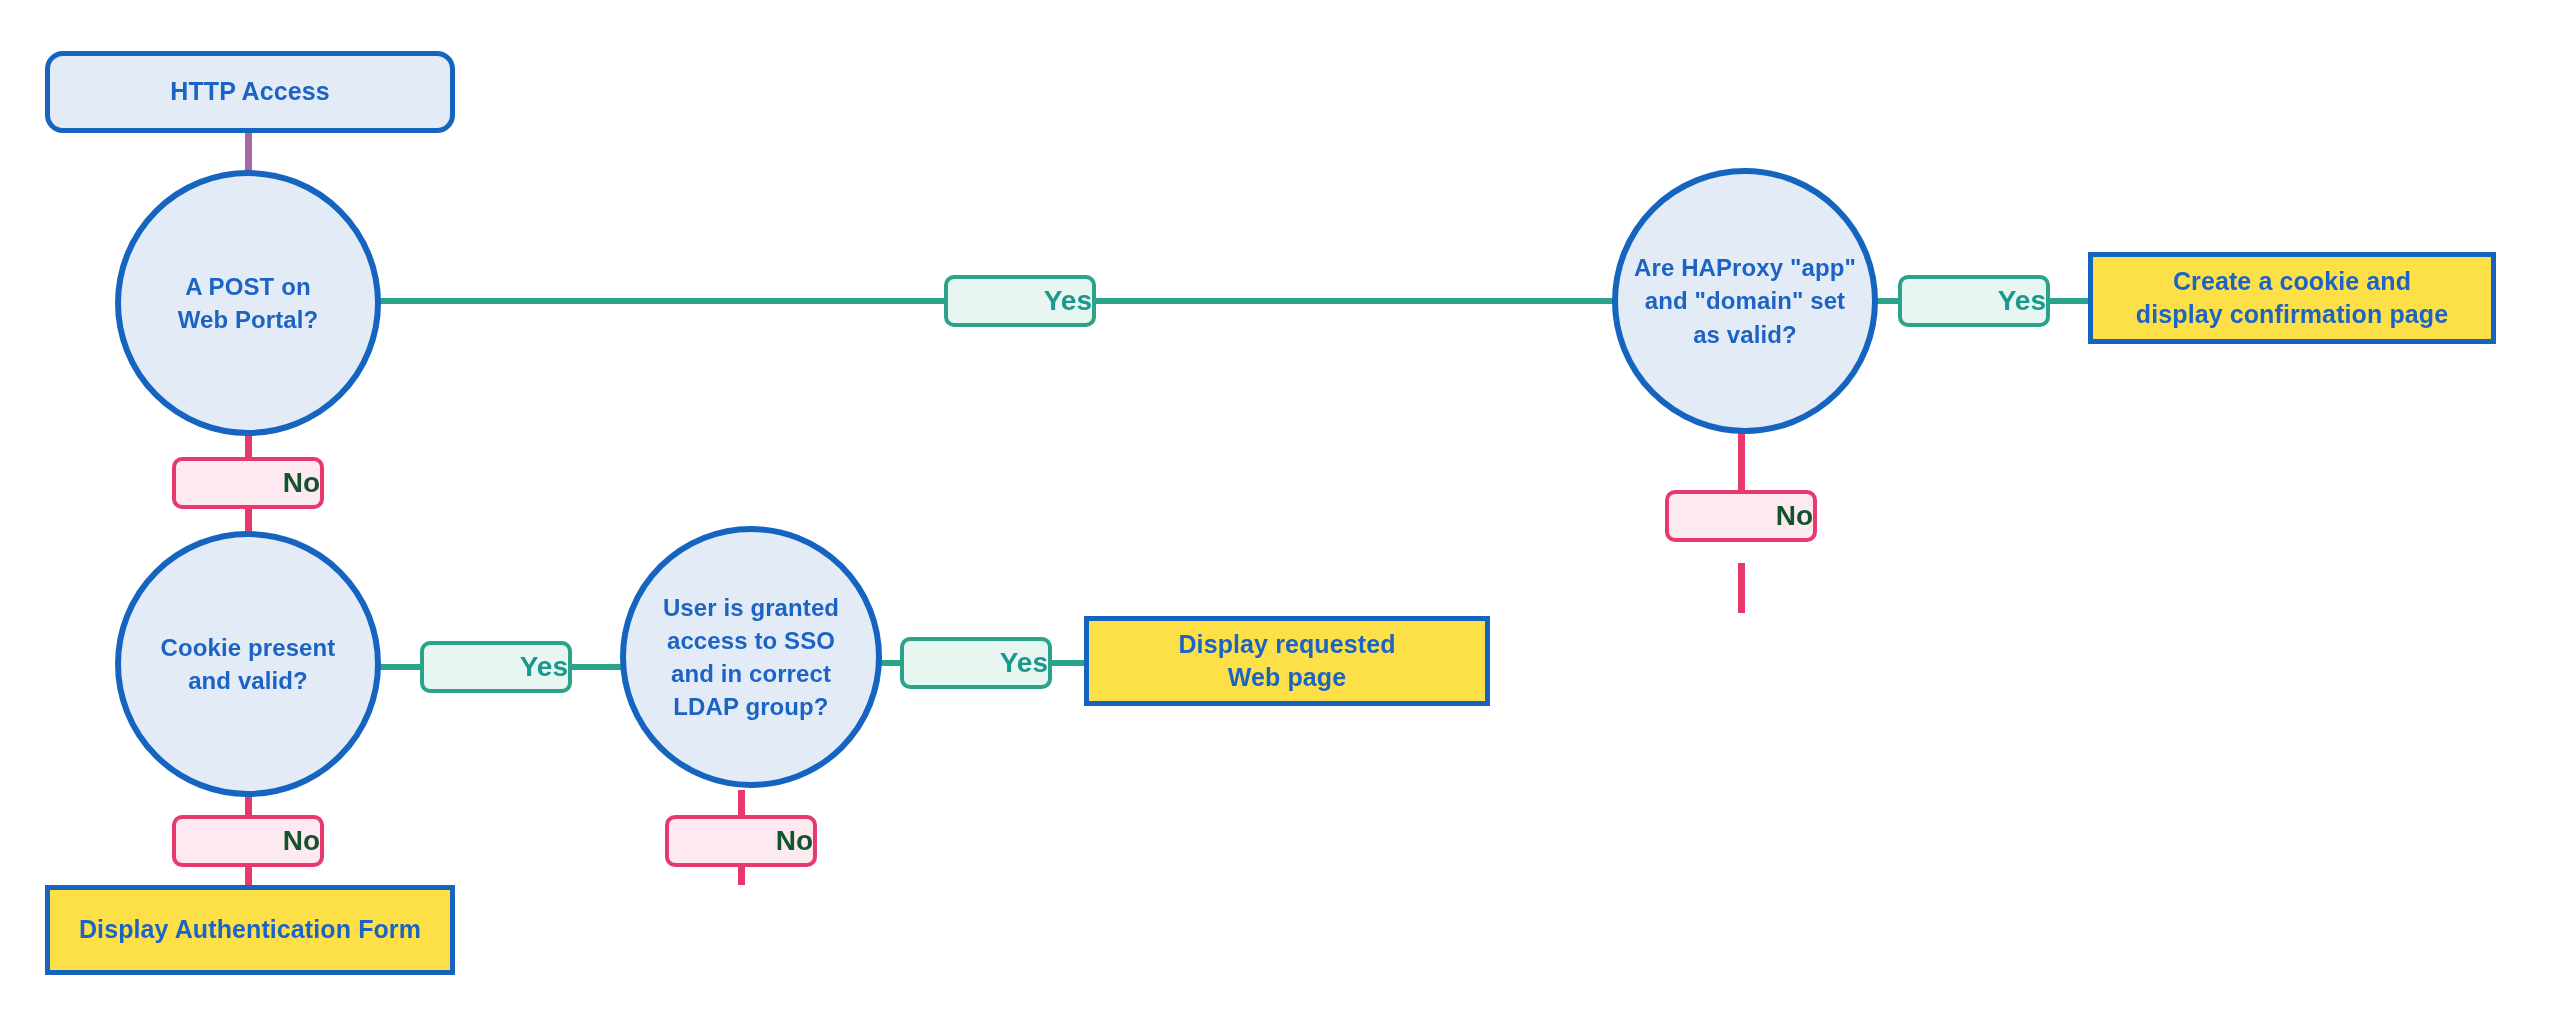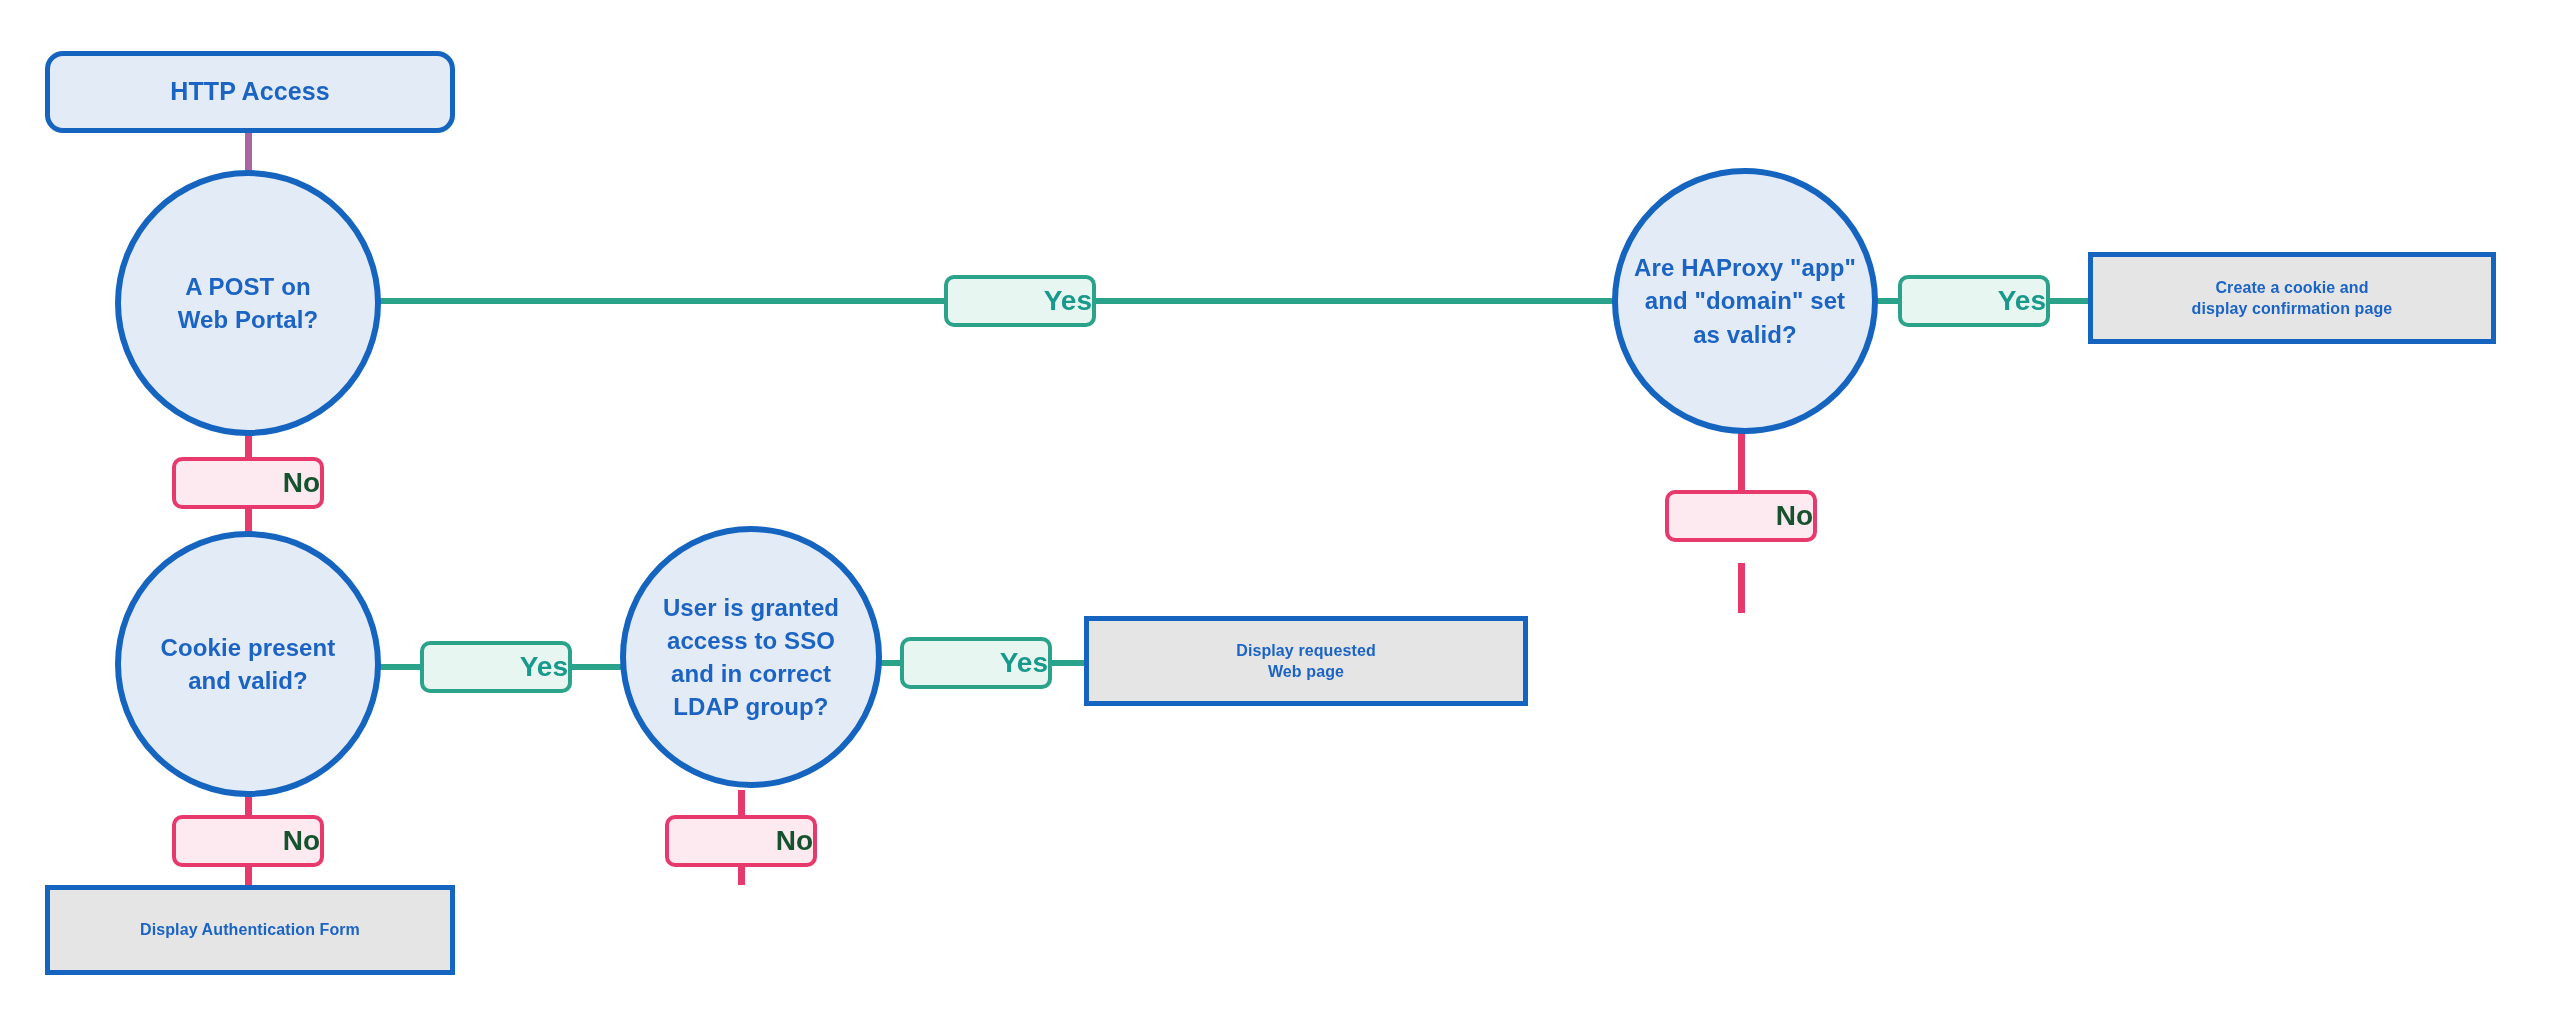--- a/index.html
+++ b/index.html
@@ -40,24 +40,24 @@
     letter-spacing: 0.1px;
   }
   .terminal {
     background: #e3ebf7;
     border: 5px solid #1565c0;
     border-radius: 18px;
     font-size: 25px;
     line-height: 1.34;
   }
   .process {
-    background: #e5e5e5;
+    background: #fde047;
     border: 5px solid #1565c0;
     border-radius: 0;
-    font-size: 16px;
+    font-size: 25px;
     line-height: 1.34;
   }
   .decision {
     background: #e3ebf7;
     border: 6px solid #1565c0;
     border-radius: 50%;
     font-size: 24px;
     line-height: 1.38;
   }
   .node .label-text {
@@ -148,21 +148,21 @@
     <span class="label-text">Are HAProxy "app"
 and "domain" set
 as valid?</span>
   </div>
 
   <div class="node process" style="left:2088px; top:252px; width:408px; height:92px;">
     <span class="label-text">Create a cookie and
 display confirmation page</span>
   </div>
 
-  <div class="node process" style="left:1084px; top:616px; width:444px; height:90px;">
+  <div class="node process" style="left:1084px; top:616px; width:406px; height:90px;">
     <span class="label-text">Display requested
 Web page</span>
   </div>
 
 
   <div class="node process" style="left:45px; top:885px; width:410px; height:90px;">
     <span class="label-text">Display Authentication Form</span>
   </div>
 
 

